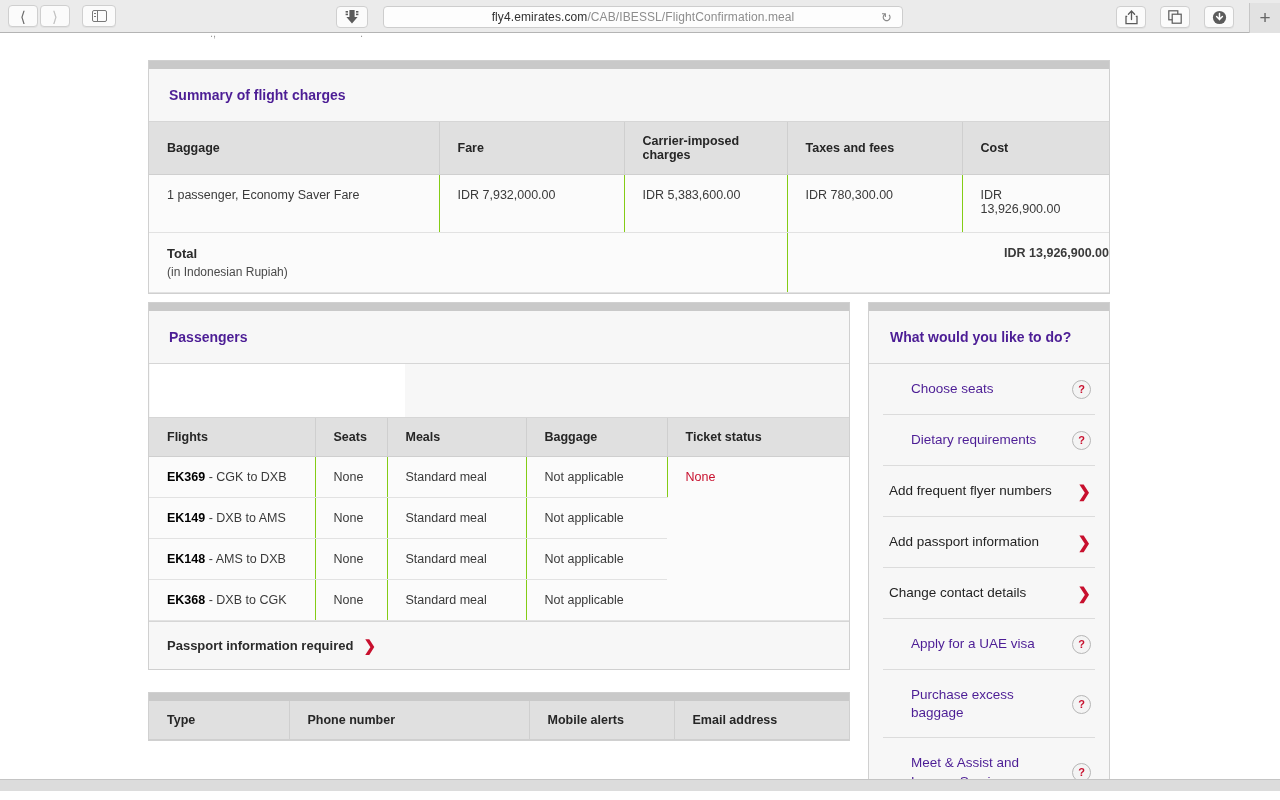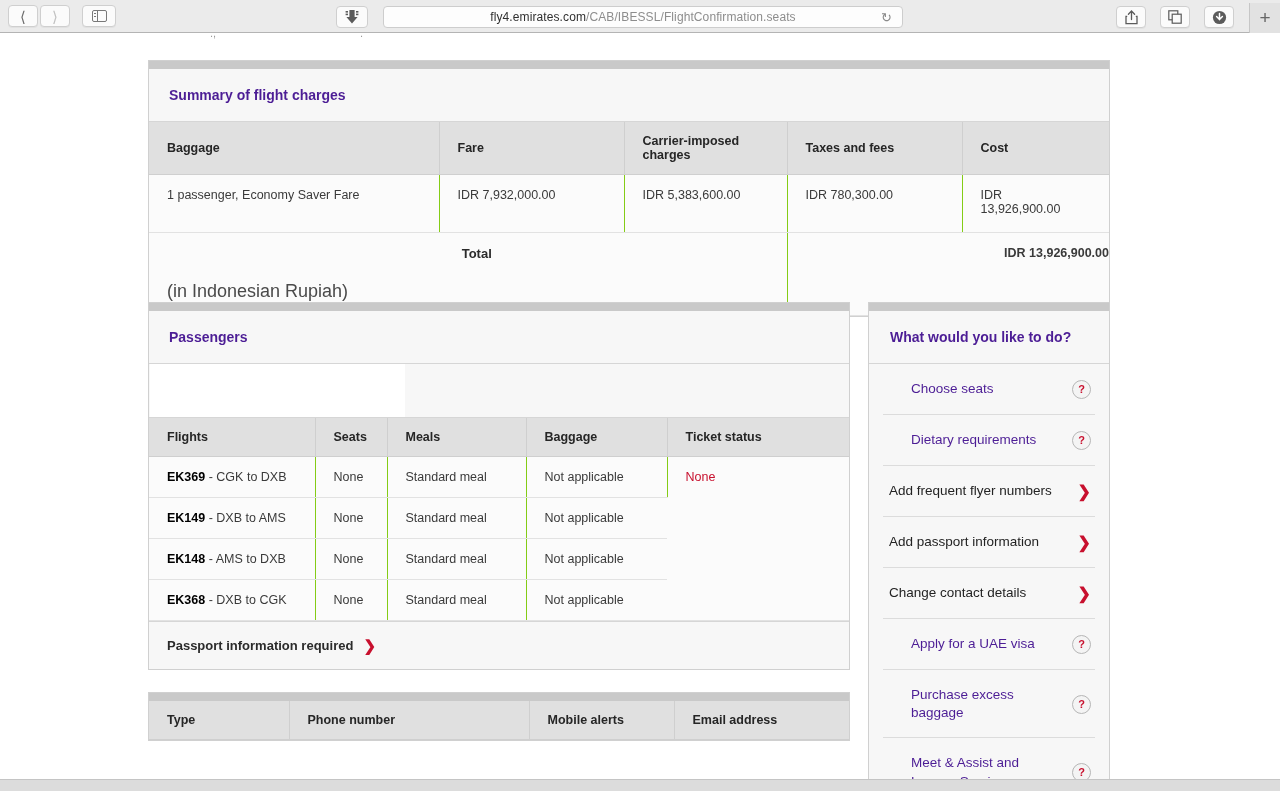--- a/index.html
+++ b/index.html
@@ -140,22 +140,22 @@
     vertical-align: top;
   }
   table.t td:last-child { border-right: none; }
 
   .total-row td {
     background: #ececec;
     border-right: none;
     border-bottom: none;
     padding: 16px 0 18px 18px;
   }
-  .total-label { font-size: 13px; font-weight: bold; color: #2b2b2b; text-align: center; }
-  .total-sub { font-size: 18px; color: #4a4a4a; margin-top: 20px; }
+  .total-label { font-size: 13px; font-weight: bold; color: #2b2b2b; }
+  .total-sub { font-size: 12px; color: #4a4a4a; margin-top: 4px; }
   .total-amount {
     font-size: 14.5px; font-weight: bold; color: #222;
     text-align: right; padding-right: 18px;
   }
 
   
   .pax-blank-row {
     height: 54px;
     background: #f7f7f7;
     border-bottom: 1px solid #d6d6d6;
@@ -230,21 +230,21 @@
     <svg width="14" height="16" viewBox="0 0 14 16">
       <path d="M4.4 1 h5.2 v7 h3 L7 14.6 L1.4 8 h3 z" fill="#5b5b5b"></path>
       <rect x="0.6" y="2" width="2.4" height="1.6" fill="#5b5b5b"></rect>
       <rect x="11" y="2" width="2.4" height="1.6" fill="#5b5b5b"></rect>
       <rect x="0.6" y="4.6" width="2.4" height="1.6" fill="#5b5b5b"></rect>
       <rect x="11" y="4.6" width="2.4" height="1.6" fill="#5b5b5b"></rect>
     </svg>
   </div>
 
   <div class="urlbar">
-    <span class="url-text"><span class="url-domain">fly4.emirates.com</span><span class="url-path">/CAB/IBESSL/FlightConfirmation.seats</span></span>
+    <span class="url-text"><span class="url-domain">fly4.emirates.com</span><span class="url-path">/CAB/IBESSL/FlightConfirmation.meal</span></span>
     <span class="reload-glyph">↻</span>
   </div>
 
   <div class="right-group">
     <div class="chrome-btn">
       <svg width="13" height="15" viewBox="0 0 13 15">
         <path d="M6.5 1 L9.6 4.2 M6.5 1 L3.4 4.2 M6.5 1 V9.6" stroke="#5b5b5b" stroke-width="1.3" fill="none" stroke-linecap="round"></path>
         <path d="M2.2 6.3 H1 v7.4 h11 V6.3 h-1.2" stroke="#5b5b5b" stroke-width="1.3" fill="none"></path>
       </svg>
     </div>

